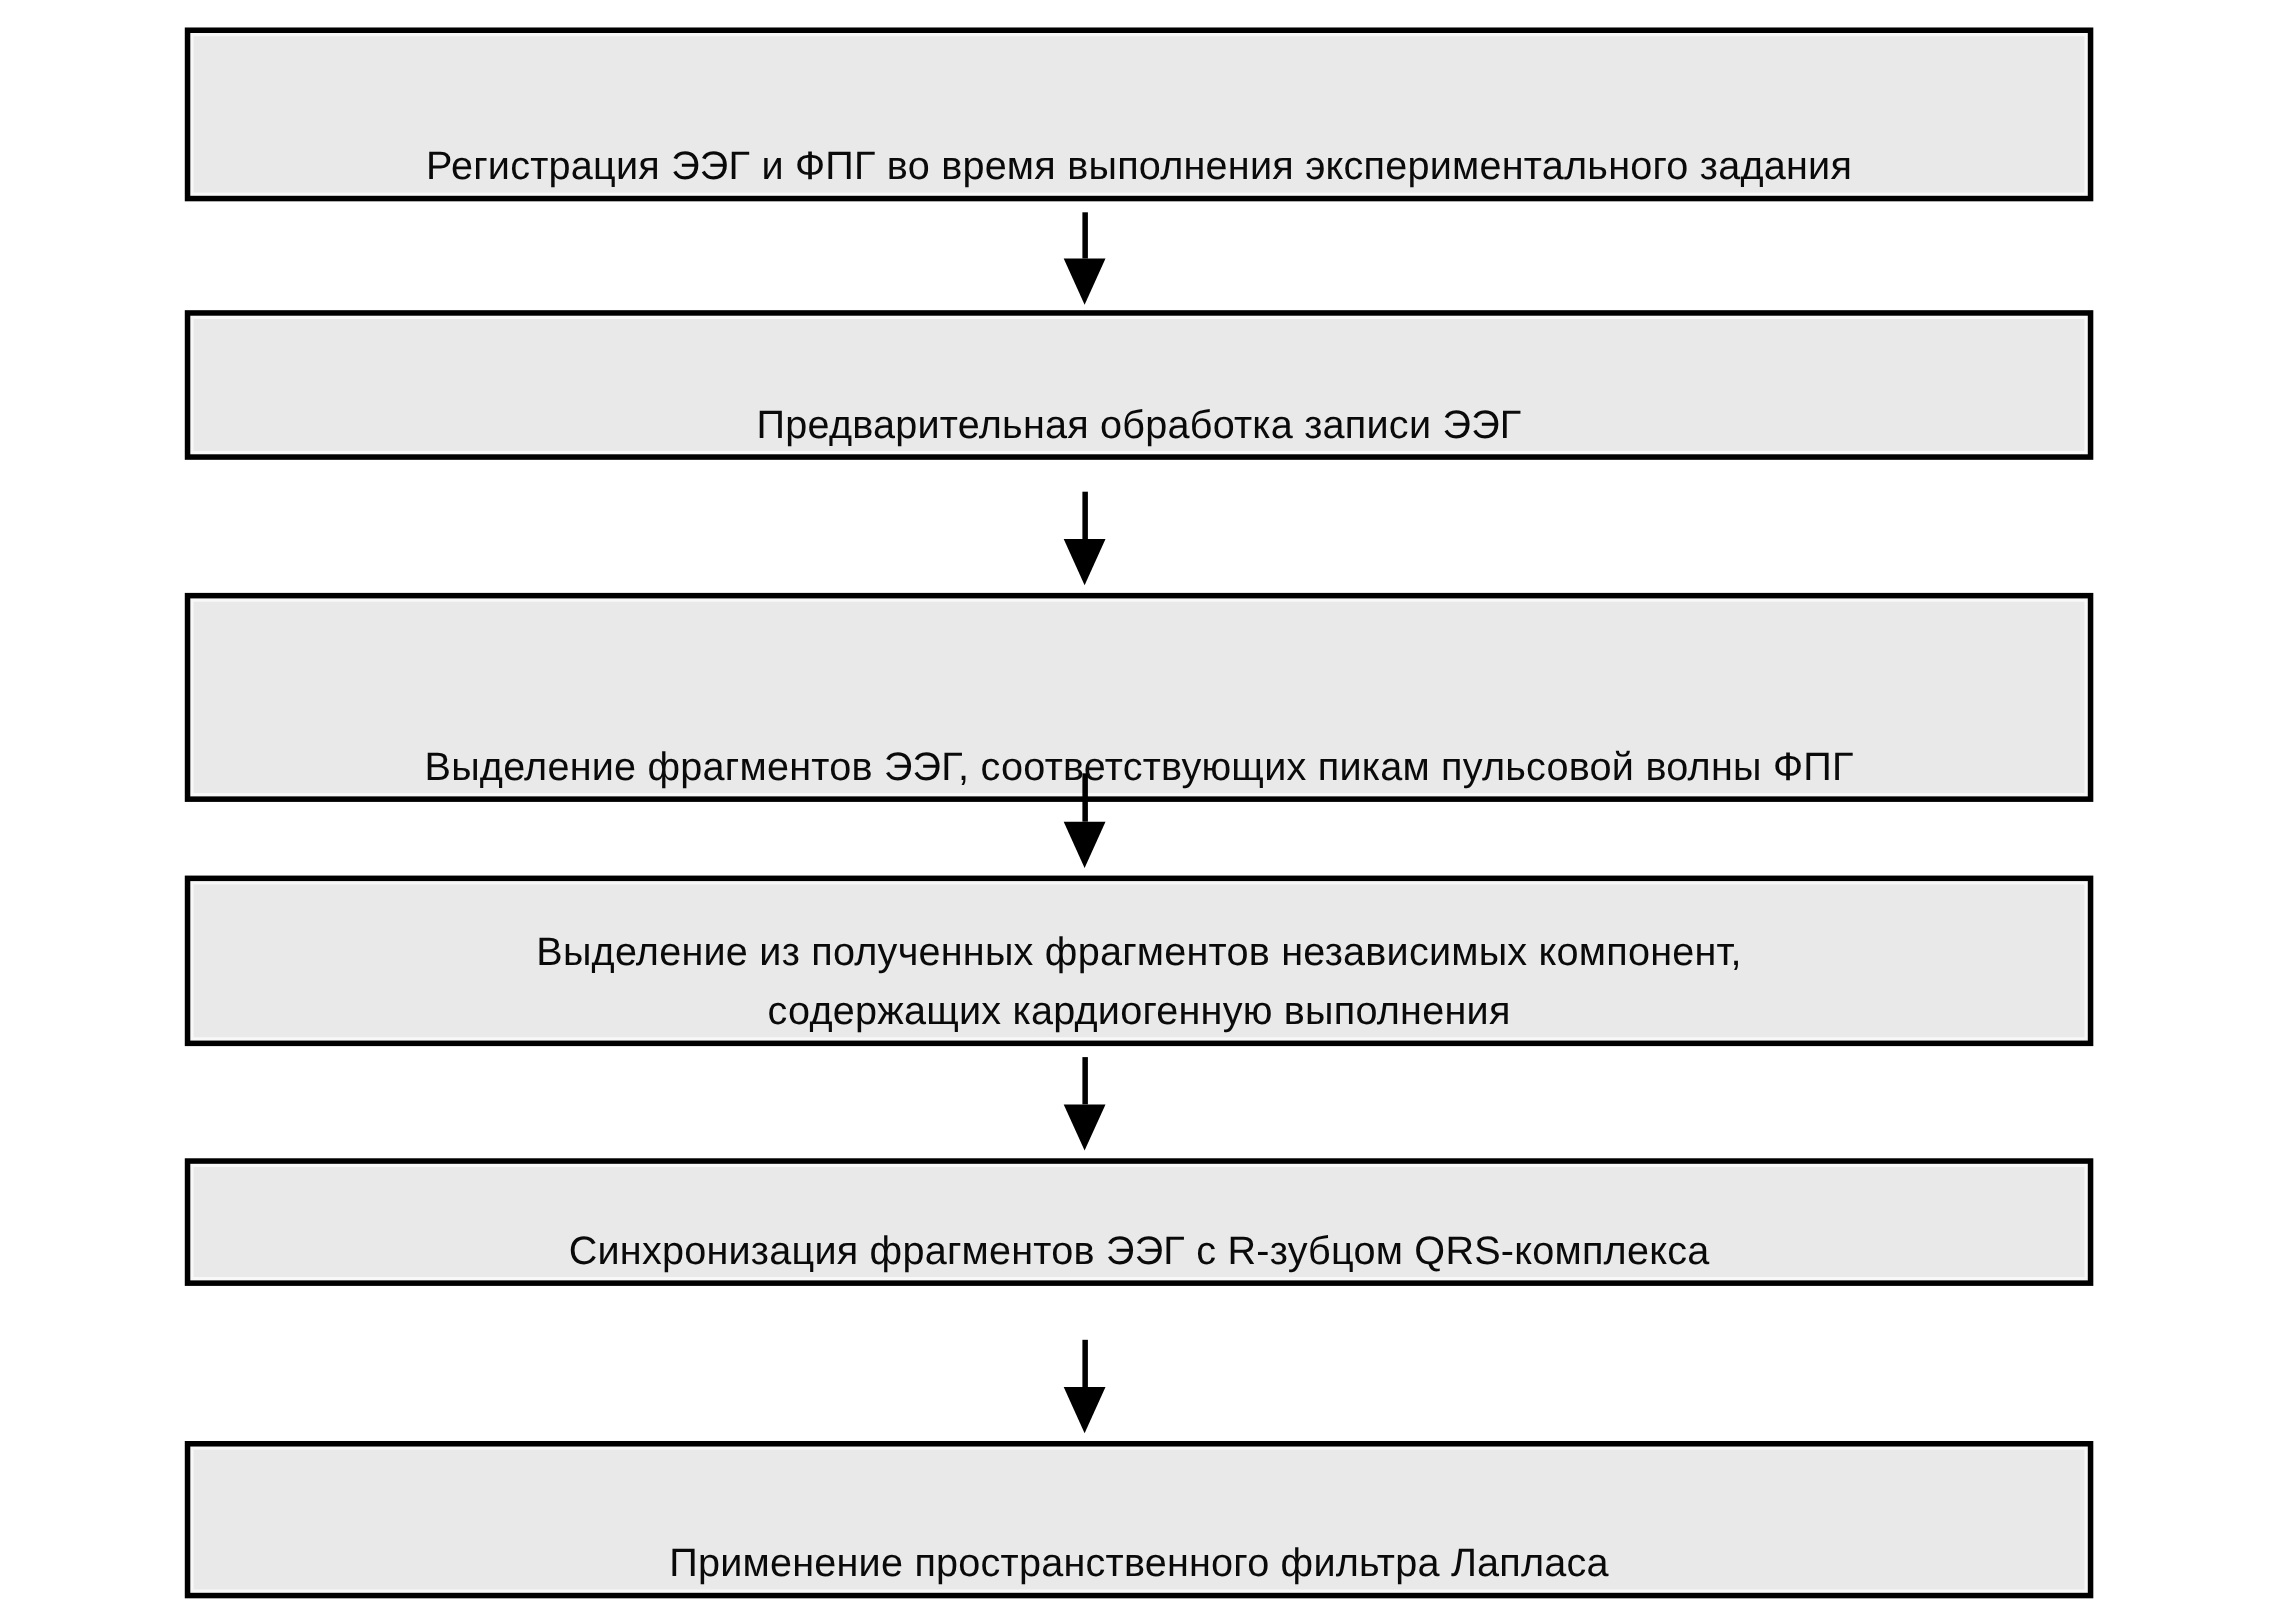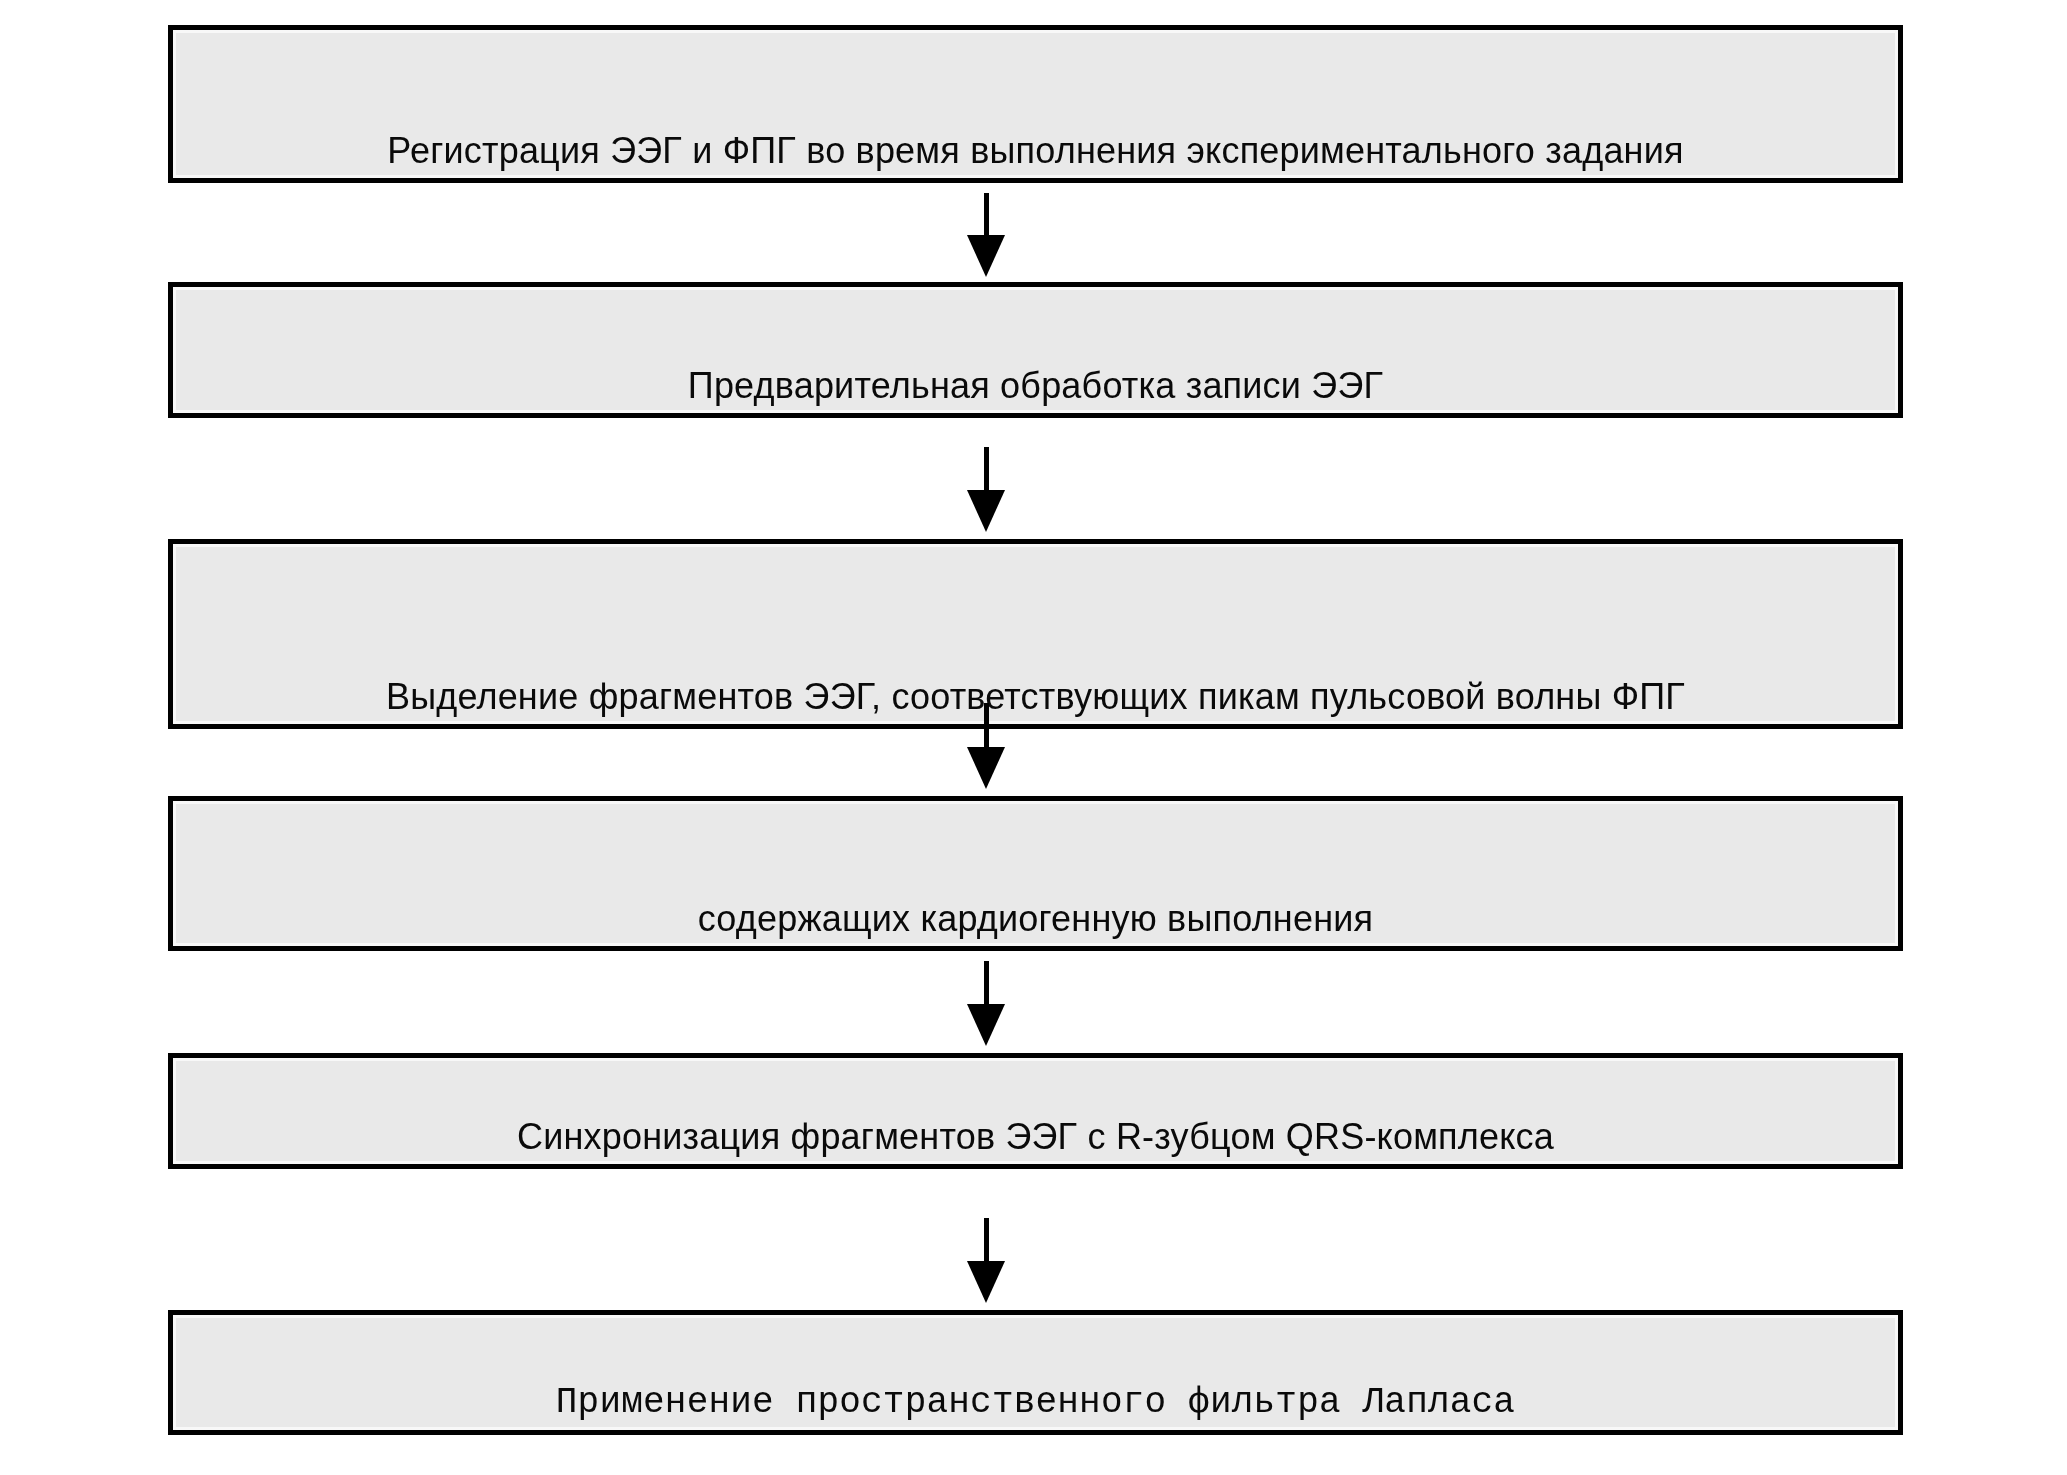--- a/index.html
+++ b/index.html
@@ -99,20 +99,21 @@
     </div>
   </div>
 
   <div class="arrow" style="top:693px; height:101px;">
     <div class="arrow-shaft"></div>
     <div class="arrow-head"></div>
   </div>
 
   <div class="box" style="top:796px; height:155px;">
     <div class="box-text">
+      <span class="line">Выделение из полученных фрагментов независимых компонент,</span>
       <span class="line">содержащих кардиогенную выполнения</span>
     </div>
   </div>
 
   <div class="arrow" style="top:951px; height:100px;">
     <div class="arrow-shaft"></div>
     <div class="arrow-head"></div>
   </div>
 
   <div class="box" style="top:1053px; height:116px;">
@@ -120,20 +121,20 @@
       <span class="line">Синхронизация фрагментов ЭЭГ с R-зубцом QRS-комплекса</span>
       <span class="line"></span>
     </div>
   </div>
 
   <div class="arrow" style="top:1208px; height:100px;">
     <div class="arrow-shaft"></div>
     <div class="arrow-head"></div>
   </div>
 
-  <div class="box" style="top:1310px; height:125px;font-family:Liberation Mono, monospace;">
+  <div class="box" style="top:1310px; height:143px;">
     <div class="box-text">
       <span class="line">Применение пространственного фильтра Лапласа</span>
       <span class="line"></span>
     </div>
   </div>
 
 </div>
 
 </body></html>

